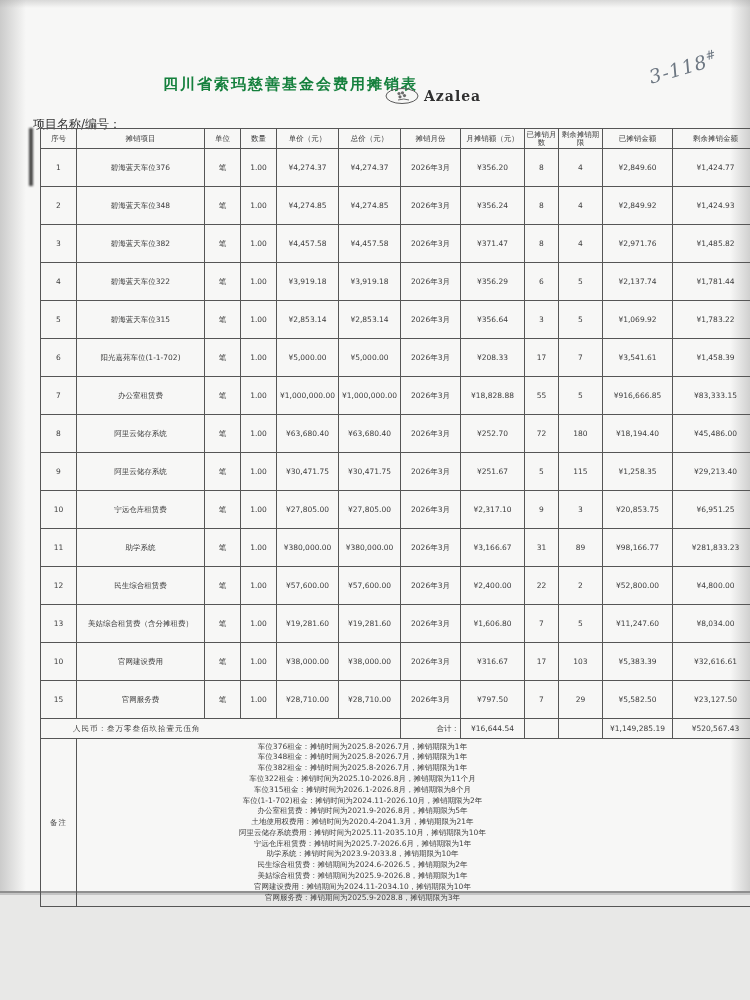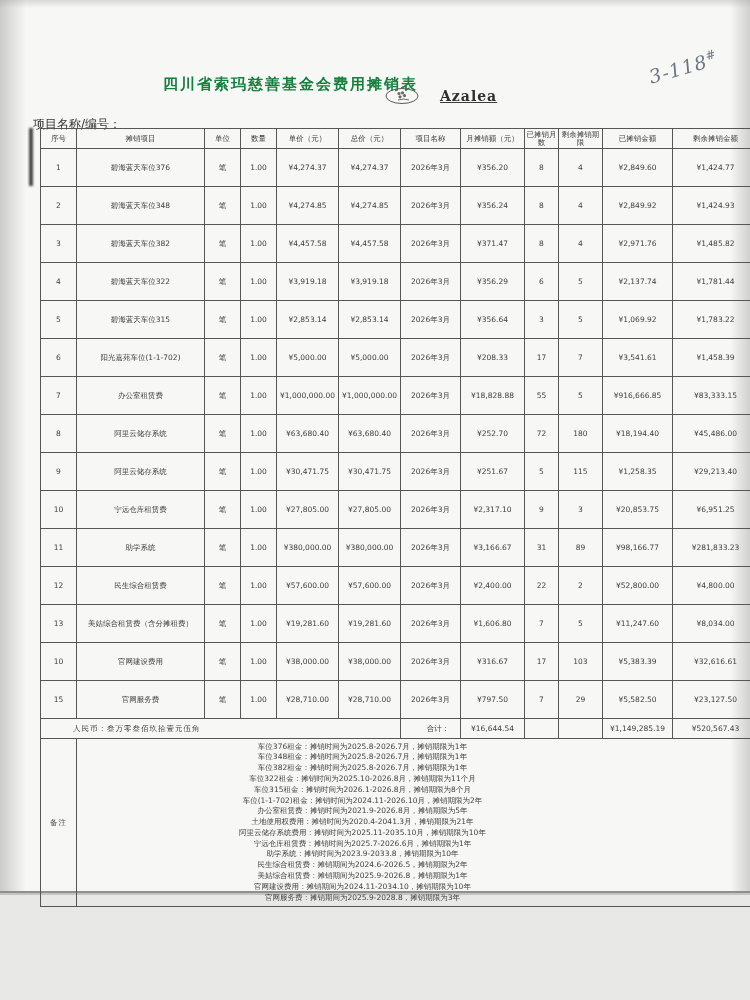--- a/index.html
+++ b/index.html
@@ -21,36 +21,36 @@
   .streak{position:absolute;left:29px;top:128px;width:4px;height:58px;background:#1d1d1d;
     filter:blur(1px);opacity:.8;}
 
   .handnote{position:absolute;left:648px;top:56px;transform:rotate(-16deg);
     font-family:"DejaVu Serif",serif;font-style:italic;font-size:19px;
     color:#55616e;letter-spacing:1px;opacity:.85;}
   .handnote sup{font-size:12px;}
 
   .doc-title{position:absolute;left:163px;top:75px;font-size:15px;font-weight:bold;
     letter-spacing:2px;color:#15803d;}
-  .logo{position:absolute;left:384px;top:87px;display:flex;align-items:center;gap:20px;text-decoration:underline;}
+  .logo{position:absolute;left:384px;top:87px;display:flex;align-items:center;gap:4px;}
   .logo-text{font-family:"DejaVu Serif",serif;font-weight:bold;font-size:14px;
     color:#303030;letter-spacing:1px;}
   .project-label{position:absolute;left:33px;top:116px;font-size:12px;color:#333;}
 
   table.sheet{position:absolute;left:40px;top:128px;width:678px;
     border-collapse:collapse;table-layout:fixed;}
   table.sheet th,table.sheet td{
     border:1px solid #565656;font-size:7.5px;text-align:center;vertical-align:middle;
     padding:1px 1px;color:#3d3d3d;overflow:hidden;white-space:nowrap;
     font-weight:normal;line-height:1.25;}
   table.sheet thead th{height:17px;white-space:normal;line-height:1.05;}
   table.sheet tbody.rows td{height:35px;}
   tr.totals td{height:17px;}
   tr.totals .rmb{text-align:left;padding-left:32px;letter-spacing:1px;}
-  tr.totals .heji{text-align:center;padding-left:16px;}
+  tr.totals .heji{text-align:right;padding-left:16px;}
   td.remarks-label{width:36px;font-size:8px;letter-spacing:1px;}
   td.remarks-cell{height:165px;vertical-align:middle;white-space:normal;}
   .remarks-wrap{display:flex;flex-direction:column;align-items:center;
     justify-content:center;gap:0;transform:translateX(-55px);}
   .remarks-wrap div{font-size:7.5px;line-height:10.8px;color:#3f3f3f;white-space:nowrap;}
 </style>
 </head>
 <body>
 
 <div class="edge-left"></div>
@@ -93,21 +93,21 @@
       <col style="width:86px">
   </colgroup>
   <thead>
     <tr id="header-row">
         <th>序号</th>
         <th>摊销项目</th>
         <th>单位</th>
         <th>数量</th>
         <th>单价（元）</th>
         <th>总价（元）</th>
-        <th>项目名称</th>
+        <th>摊销月份</th>
         <th>月摊销额（元）</th>
         <th>已摊销月数</th>
         <th>剩余摊销期限</th>
         <th>已摊销金额</th>
         <th>剩余摊销金额</th>
       </tr>
   </thead>
   <tbody class="rows" id="data-rows">
       <tr>
         <td>1</td>

